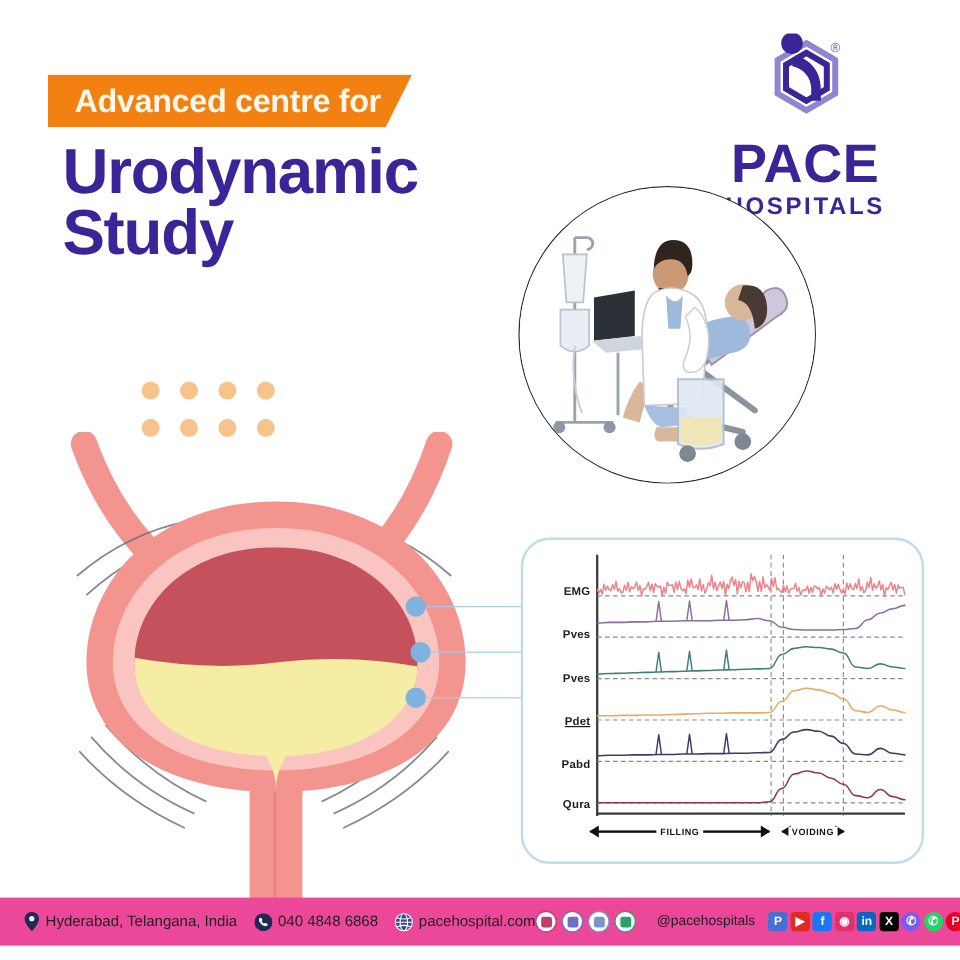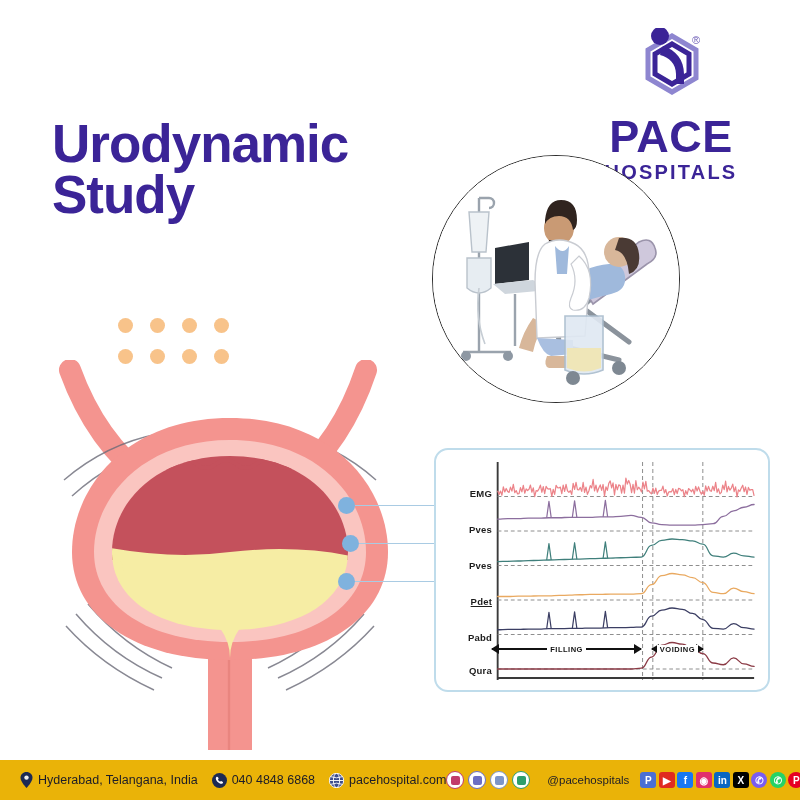--- a/index.html
+++ b/index.html
@@ -85,48 +85,48 @@
 
   
   .connectors { position: absolute; left: 330px; top: 495px; width: 130px; height: 110px; }
   .conn-dot { position: absolute; width: 17px; height: 17px; border-radius: 50%; background: #7FB2DE; }
   .conn-line { position: absolute; height: 1.4px; background: #A9CBE3; }
 
   
   .chart-panel {
     position: absolute;
     left: 434px; top: 448px;
-    width: 336px; height: 244px;
+    width: 336px; height: 272px;
     background: #ffffff;
     border: 2px solid #BFDCEB;
-    border-radius: 14px;
-    padding: 10px 10px 20px 8px;
+    border-radius: 24px;
+    padding: 10px 10px 4px 8px;
   }
   .chart-inner { position: relative; width: 100%; height: 100%; }
   .trace-labels { position: absolute; left: 4px; top: 0; width: 44px; height: 216px; }
   .trace-label {
     position: absolute; right: 0;
     font-size: 9.5px; font-weight: bold; color: #1d1d1d;
     letter-spacing: 0.2px;
   }
   .plot-area { position: absolute; left: 48px; top: 2px; right: 2px; height: 218px; }
   .phase-row { position: absolute; left: 48px; right: 2px; bottom: 6px; height: 30px; }
   .phase-seg { position: absolute; top: 8px; height: 14px; display: flex; align-items: center; }
   .phase-arrow { position: relative; width: 100%; height: 100%; display:flex; align-items:center; justify-content:center; }
   .phase-text { font-size: 7.5px; font-weight: bold; color: #111; letter-spacing: 0.5px; background: #fff; padding: 0 3px; z-index: 2; }
   .phase-bar { position: absolute; left: 0; right: 0; top: 50%; height: 2px; background: #111; transform: translateY(-50%); }
   .phase-head { position: absolute; top: 50%; transform: translateY(-50%); width: 0; height: 0; border-top: 5px solid transparent; border-bottom: 5px solid transparent; }
   .phase-head.left { left: -1px; border-right: 8px solid #111; }
   .phase-head.right { right: -1px; border-left: 8px solid #111; }
 
   
   .footer {
-    position: absolute; left: 0; bottom: 0;
+    position: absolute; left: 0; bottom: 12px;
     width: 800px; height: 40px;
-    background: #eab308;
+    background: #ec4899;
     display: flex; align-items: center;
   }
   .footer-left { display: flex; align-items: center; gap: 14px; padding-left: 20px; }
   .f-item { display: flex; align-items: center; gap: 5px; }
   .f-text { font-size: 12.5px; color: #1c1c28; white-space: nowrap; }
   .footer-right { display: flex; align-items: center; gap: 7px; margin-left: auto; padding-right: 10px; }
   .accred { display: flex; align-items: center; gap: 4px; }
   .accred-badge {
     width: 18px; height: 18px; border-radius: 50%;
     border: 1.5px solid #999; background: #fff;
@@ -141,20 +141,23 @@
     font-size: 10px; font-weight: bold; color: #fff;
     font-family: "Liberation Sans", sans-serif;
   }
   .s-ic.round { border-radius: 50%; }
 </style>
 </head>
 <body>
 
 <div id="poster">
 
+  <div class="banner">
+    <span class="banner-text">Advanced centre for</span>
+  </div>
   <div class="headline">Urodynamic
 Study</div>
 
   <div class="logo">
     <div class="logo-mark">
       <svg width="190" height="86" viewBox="0 0 190 86" aria-hidden="true">
         <g transform="translate(60,2)">
           <path d="M36 6 L60 20 L60 48 L36 62 L12 48 L12 20 Z" fill="none" stroke="#8E86D0" stroke-width="5"></path>
           <path d="M36 14 L53 24 L53 44 L36 54 L19 44 L19 24 Z" fill="none" stroke="#3B2497" stroke-width="5"></path>
           <circle cx="24" cy="6" r="9" fill="#3B2497"></circle>

